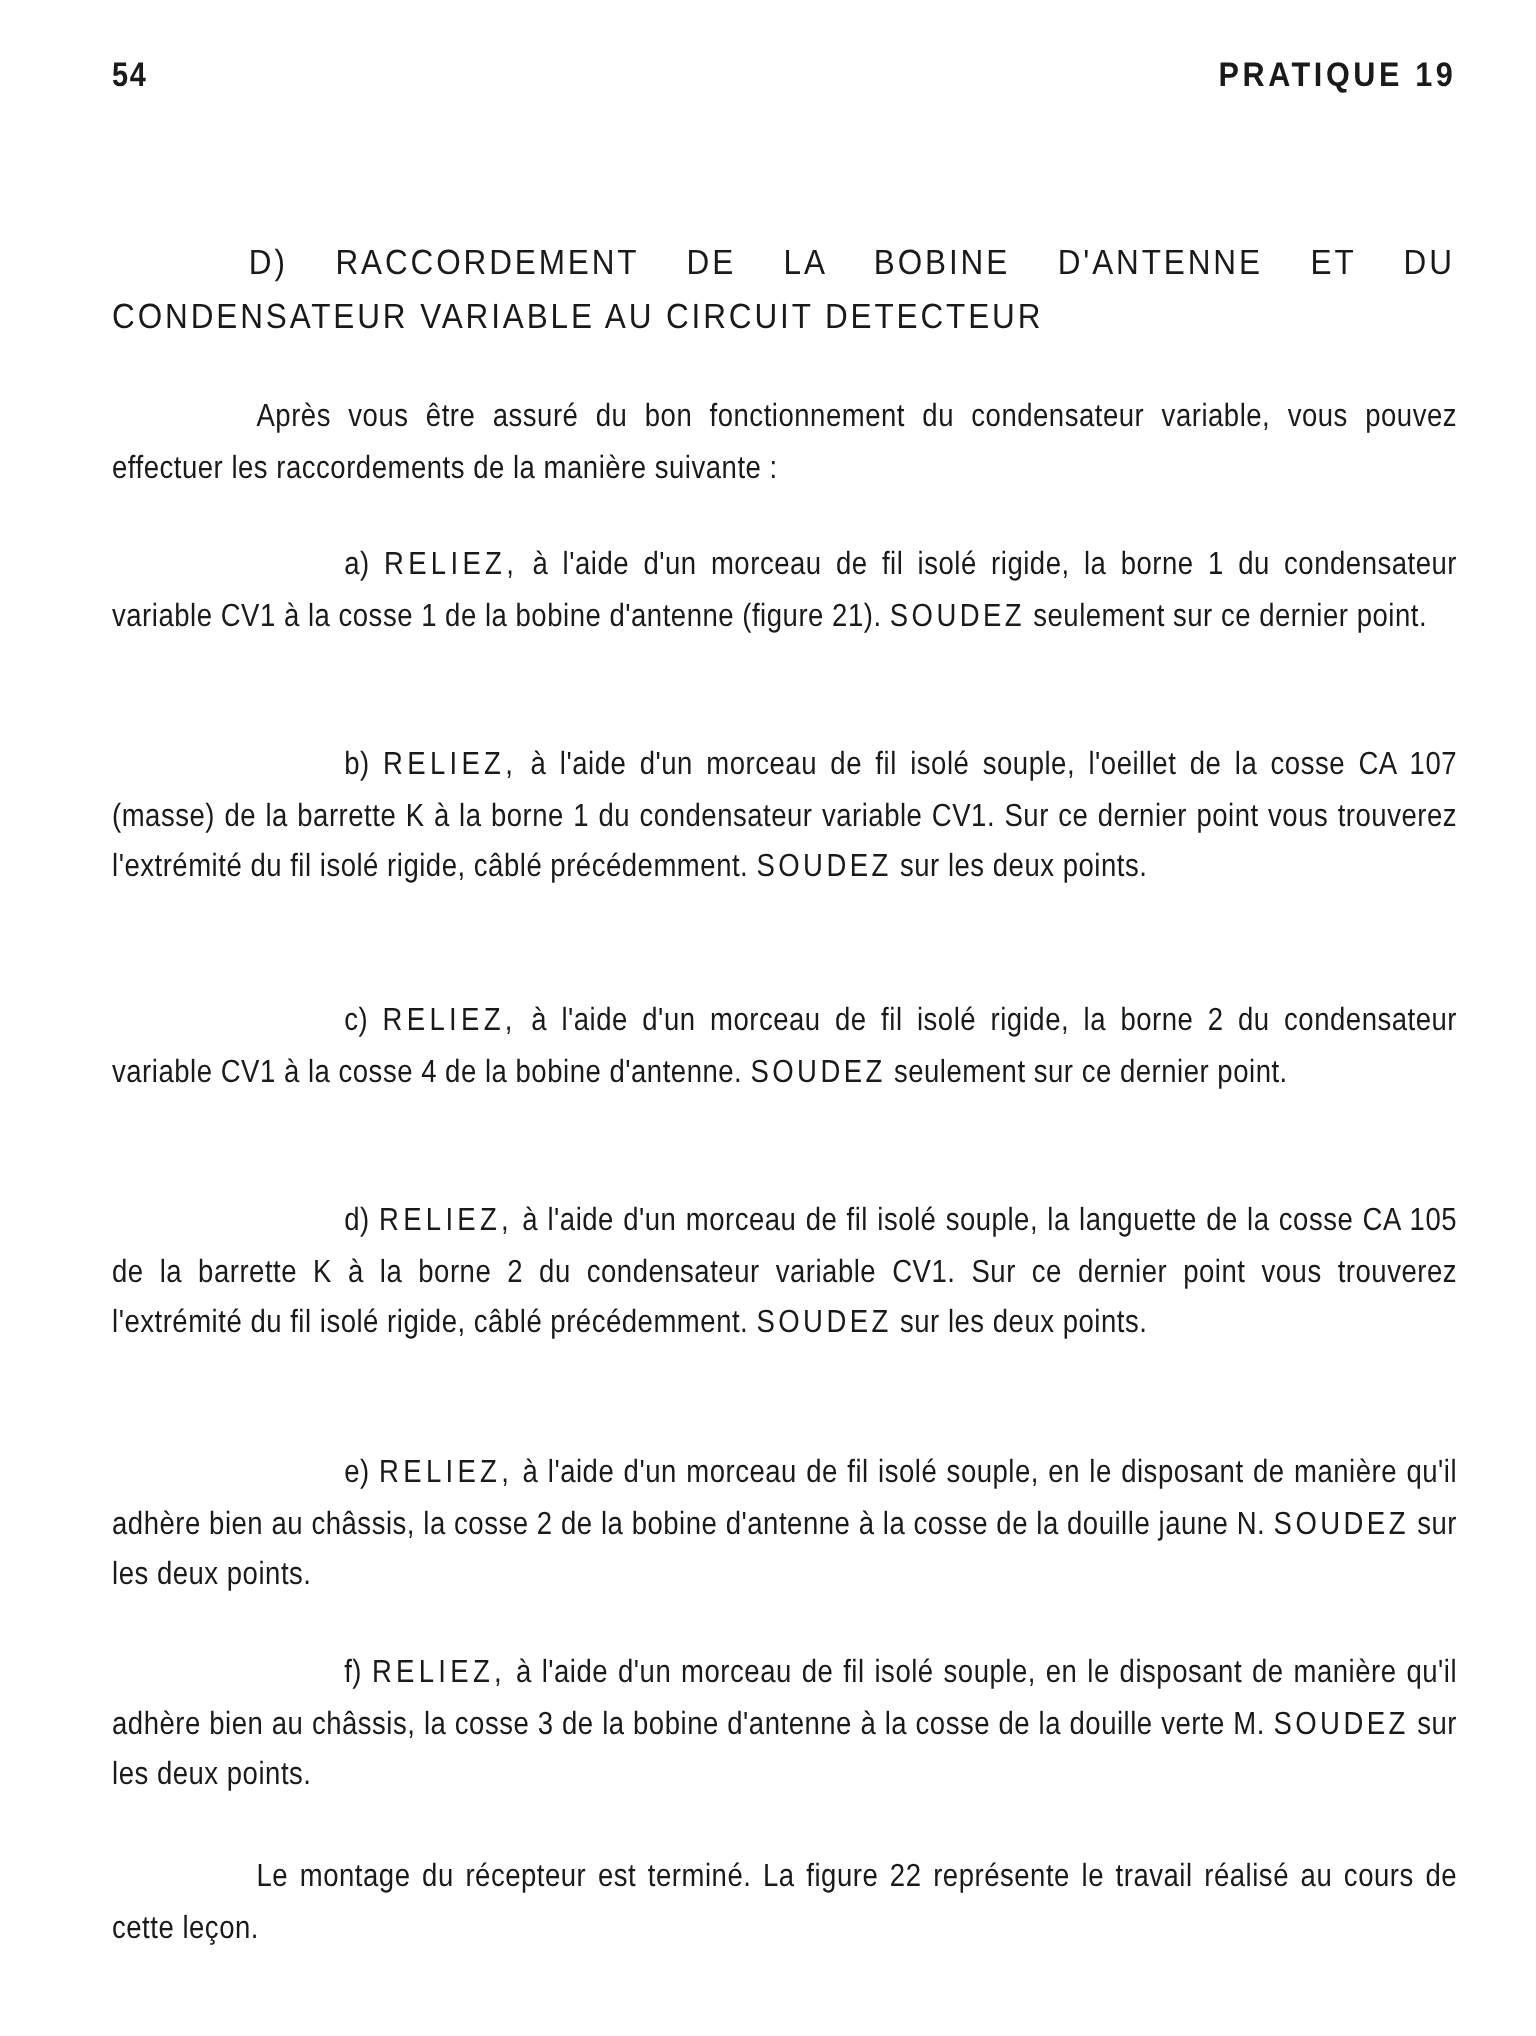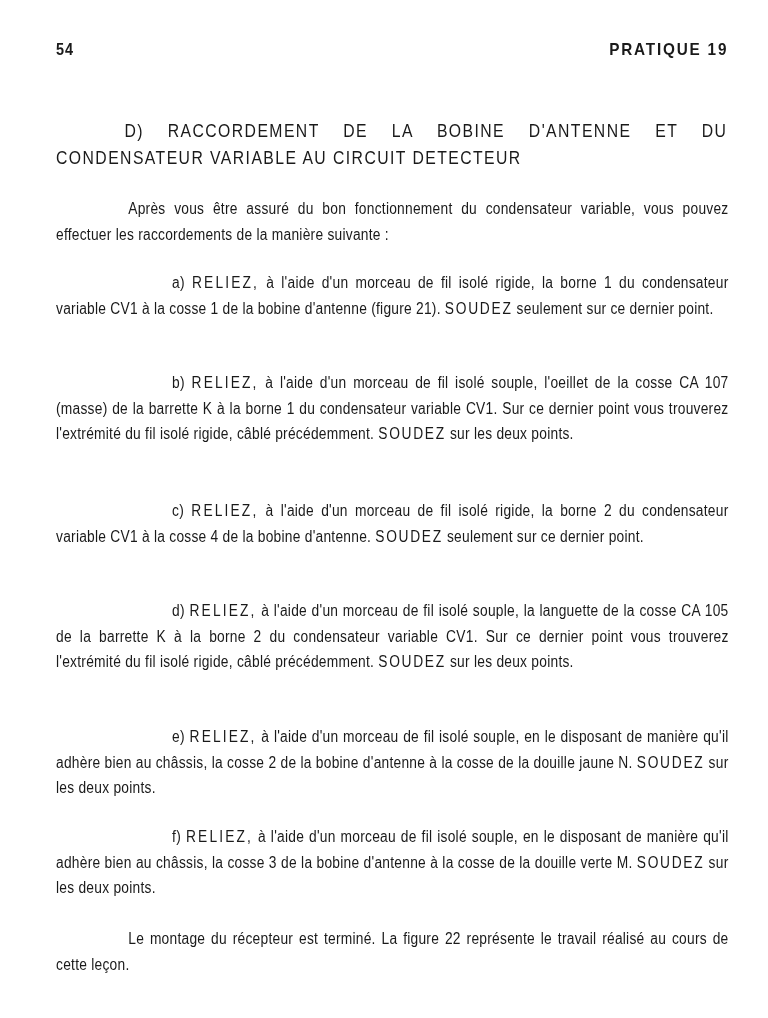--- a/index.html
+++ b/index.html
@@ -12,21 +12,21 @@
       height: 1018px;
       position: relative;
       overflow: hidden;
       font-family: "Liberation Sans", "DejaVu Sans", sans-serif;
       color: #1a1a1a;
     }
     .header {
       position: absolute;
       left: 56px;
       right: 40px;
-      top: 40px;
+      top: 28px;
       height: 24px;
       font-weight: bold;
       font-size: 17px;
       letter-spacing: 1px;
     }
     .page-number {
       position: absolute;
       left: 0;
       top: 0;
       transform: scaleX(0.85);

